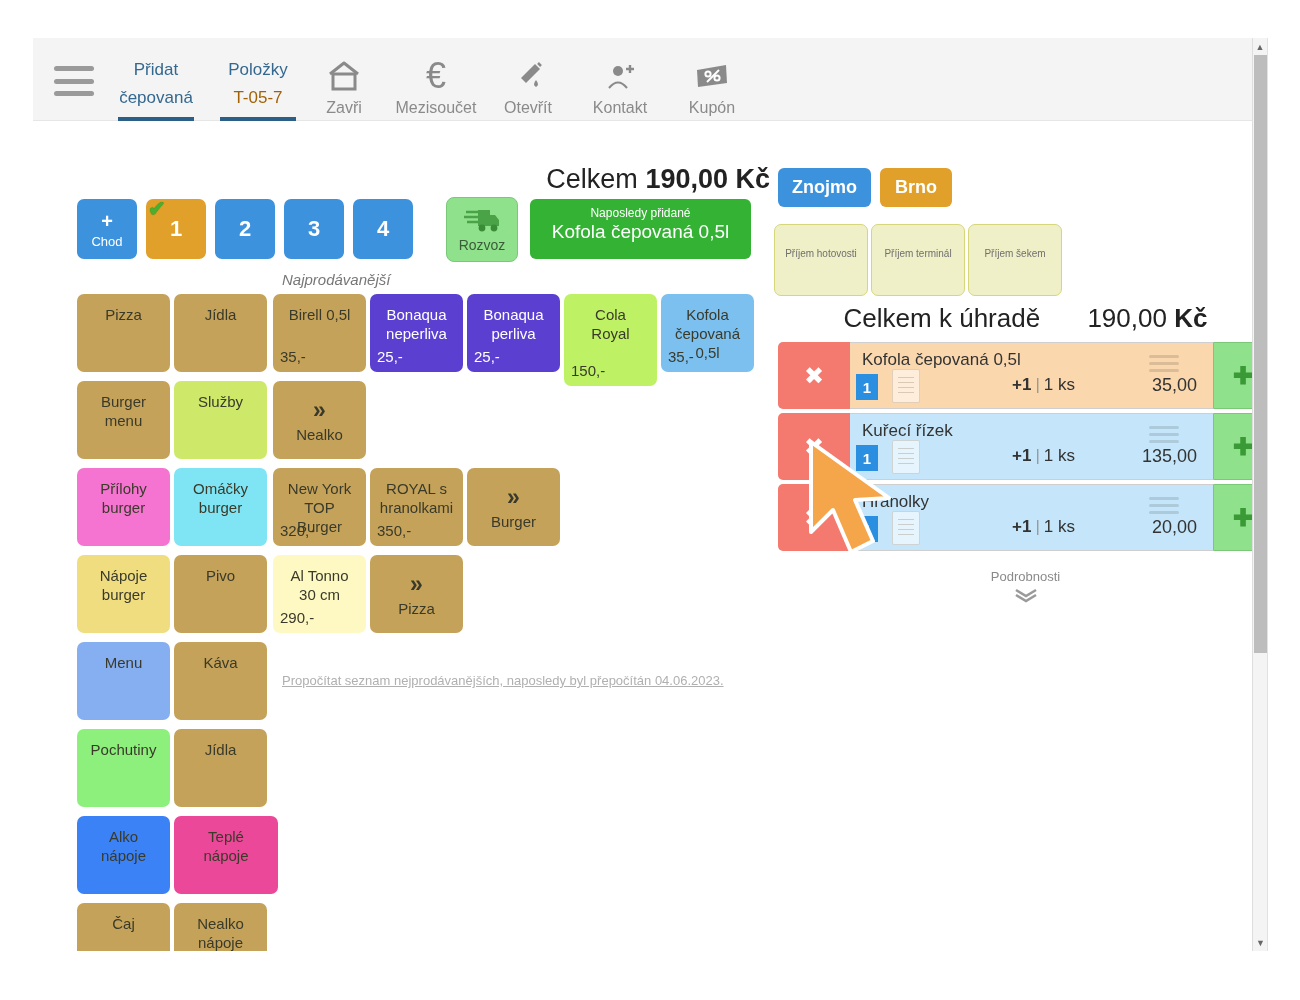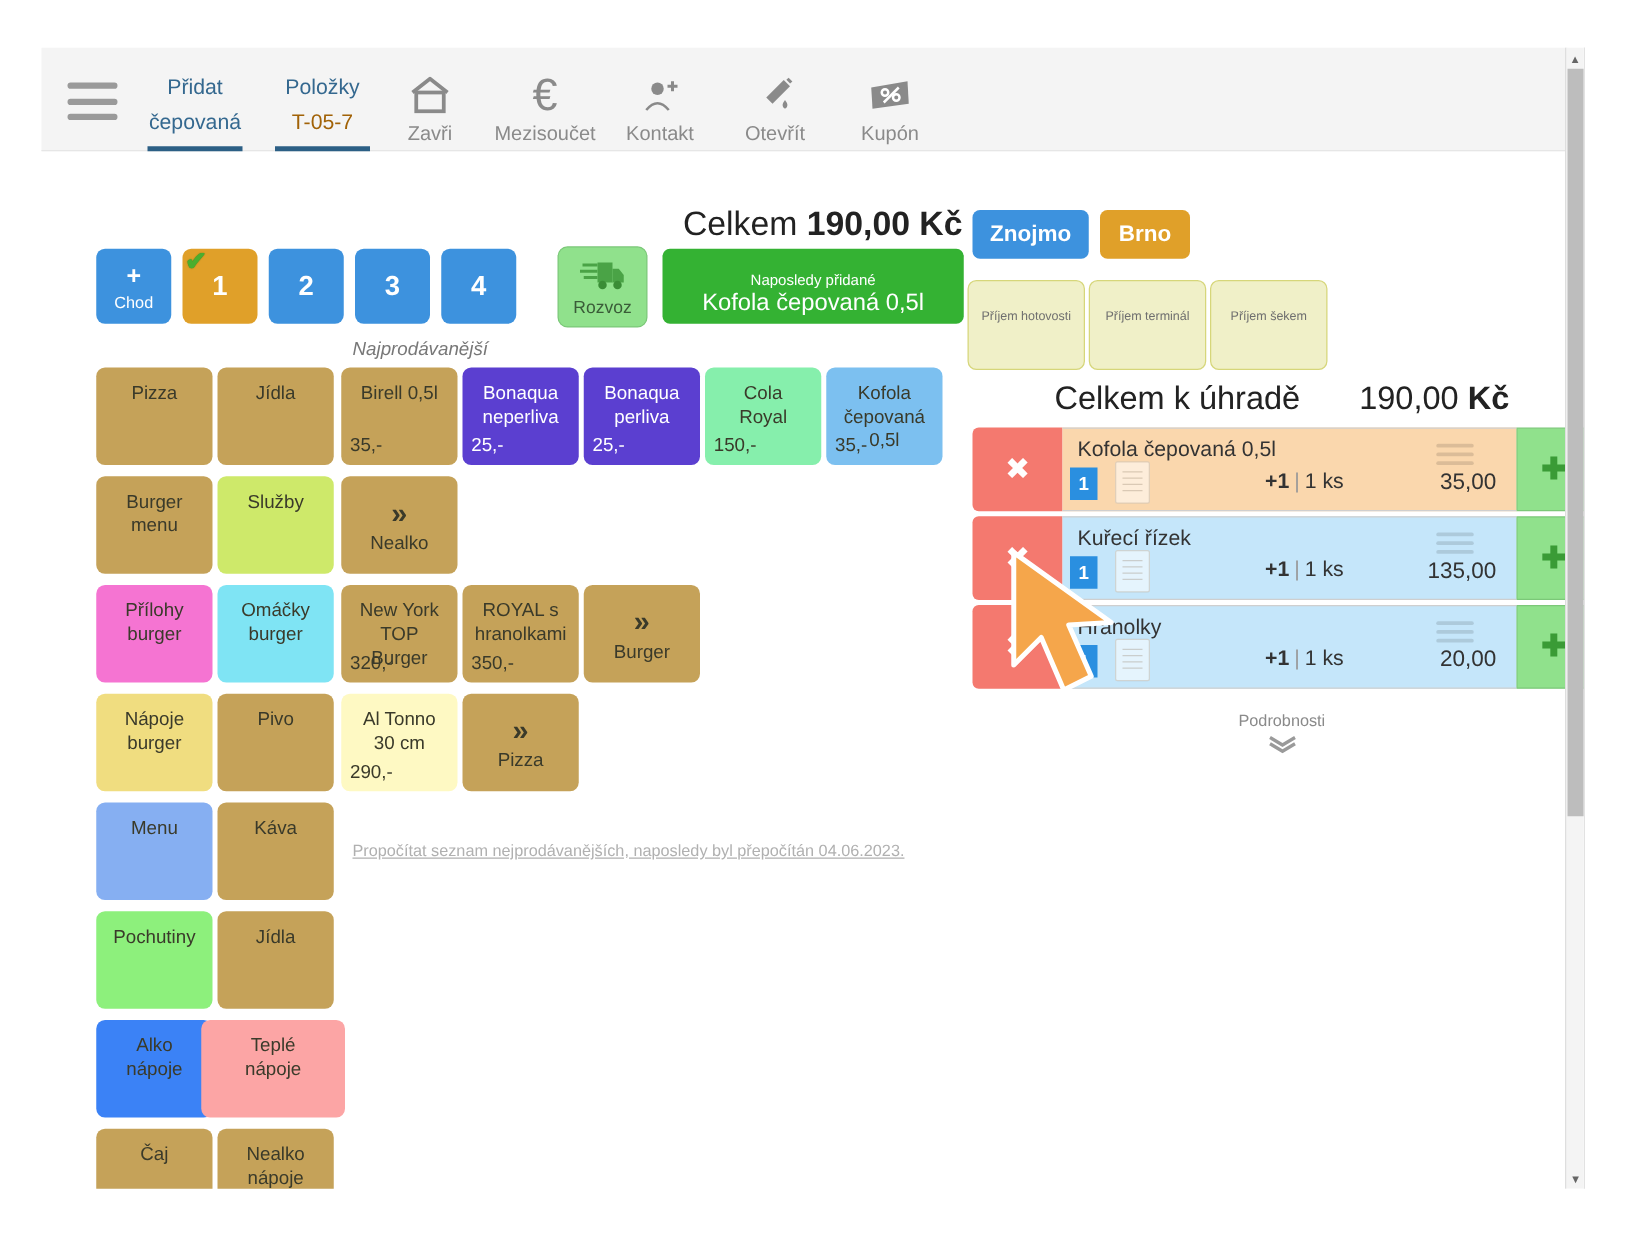--- a/index.html
+++ b/index.html
@@ -76,23 +76,23 @@
 
   .rozvoz {
     position: absolute; left: 413px; top: 159px;
     width: 72px; height: 65px; border-radius: 8px;
     background: #90e18c; border: 1px solid #7bc878;
     display: flex; flex-direction: column; align-items: center; justify-content: center;
     color: #3a5c38; font-size: 14px; cursor: pointer;
   }
   .lastadd {
     position: absolute; left: 497px; top: 161px;
-    width: 241px; height: 60px; border-radius: 6px;
+    width: 221px; height: 60px; border-radius: 6px;
     background: #34b233; color: #fff; text-align: center; cursor: pointer;
-    padding-top: 18px;
+    padding-top: 7px;
   }
   .lastadd .s { font-size: 12px; display: block; }
   .lastadd .b { font-size: 19px; display: block; margin-top: 1px; }
 
   .najprod {
     position: absolute; left: 249px; top: 233px;
     font-size: 15px; color: #777; font-style: italic;
   }
 
   
@@ -227,37 +227,37 @@
     </div>
 
     <div class="ticon">
       <span class="gbox" style="font-size:36px;color:#8a8a8a;">€</span>
       <span class="lbl">Mezisoučet</span>
     </div>
 
     <div class="ticon">
       <span class="gbox">
         <svg width="32" height="32" viewBox="0 0 32 32">
+            <path d="M23 4 l5 5 -14 14 -5 -5 z" fill="#8a8a8a"></path>
+            <path d="M26 3 l3 3" stroke="#8a8a8a" stroke-width="2.5"></path>
+            <path d="M24 20 q4 5 0 7 q-4 -2 0 -7" fill="#8a8a8a"></path>
+          </svg>
+      </span>
+      <span class="lbl">Otevřít</span>
+    </div>
+
+    <div class="ticon">
+      <span class="gbox">
+        <svg width="32" height="32" viewBox="0 0 32 32">
             <circle cx="14" cy="11" r="5" fill="#8a8a8a"></circle>
             <path d="M5 28 q9 -11 18 0" fill="none" stroke="#8a8a8a" stroke-width="2"></path>
             <path d="M26 5 v8 M22 9 h8" stroke="#8a8a8a" stroke-width="2.4"></path>
           </svg>
       </span>
       <span class="lbl">Kontakt</span>
-    </div>
-
-    <div class="ticon">
-      <span class="gbox">
-        <svg width="32" height="32" viewBox="0 0 32 32">
-            <path d="M23 4 l5 5 -14 14 -5 -5 z" fill="#8a8a8a"></path>
-            <path d="M26 3 l3 3" stroke="#8a8a8a" stroke-width="2.5"></path>
-            <path d="M24 20 q4 5 0 7 q-4 -2 0 -7" fill="#8a8a8a"></path>
-          </svg>
-      </span>
-      <span class="lbl">Otevřít</span>
     </div>
 
     <div class="ticon">
       <span class="gbox">
         <svg width="36" height="30" viewBox="0 0 36 30">
             <path d="M3 9 L32 4 L33 22 L4 26 Z" fill="#8a8a8a"></path>
             <circle cx="14" cy="13" r="2.6" fill="none" stroke="#fff" stroke-width="2"></circle>
             <circle cx="23" cy="17" r="2.6" fill="none" stroke="#fff" stroke-width="2"></circle>
             <path d="M25 9 L13 21" stroke="#fff" stroke-width="2"></path>
           </svg>
@@ -319,29 +319,29 @@
       <div class="tile" style="left: 141px; top: 343px; width: 93px; height: 78px; background: rgb(206, 233, 106); color: rgb(58, 58, 42);"><span>Služby</span></div>
       <div class="tile" style="left: 44px; top: 430px; width: 93px; height: 78px; background: rgb(245, 116, 210); color: rgb(58, 58, 42);"><span>Přílohy<br>burger</span></div>
       <div class="tile" style="left: 141px; top: 430px; width: 93px; height: 78px; background: rgb(127, 228, 244); color: rgb(58, 58, 42);"><span>Omáčky<br>burger</span></div>
       <div class="tile" style="left: 44px; top: 517px; width: 93px; height: 78px; background: rgb(240, 221, 128); color: rgb(58, 58, 42);"><span>Nápoje<br>burger</span></div>
       <div class="tile" style="left: 141px; top: 517px; width: 93px; height: 78px; background: rgb(197, 162, 89); color: rgb(58, 58, 42);"><span>Pivo</span></div>
       <div class="tile" style="left: 44px; top: 604px; width: 93px; height: 78px; background: rgb(134, 175, 242); color: rgb(58, 58, 42);"><span>Menu</span></div>
       <div class="tile" style="left: 141px; top: 604px; width: 93px; height: 78px; background: rgb(197, 162, 89); color: rgb(58, 58, 42);"><span>Káva</span></div>
       <div class="tile" style="left: 44px; top: 691px; width: 93px; height: 78px; background: rgb(141, 240, 124); color: rgb(58, 58, 42);"><span>Pochutiny</span></div>
       <div class="tile" style="left: 141px; top: 691px; width: 93px; height: 78px; background: rgb(197, 162, 89); color: rgb(58, 58, 42);"><span>Jídla</span></div>
       <div class="tile" style="left: 44px; top: 778px; width: 93px; height: 78px; background: #3b82f6; color: rgb(58, 58, 42);"><span>Alko<br>nápoje</span></div>
-      <div class="tile" style="left: 128px; top: 778px; width: 115px; height: 78px; background: #fca5a5; color: rgb(58, 58, 42);"><span>Teplé<br>nápoje</span></div>
+      <div class="tile" style="left: 141px; top: 778px; width: 104px; height: 78px; background: #ec4899; color: rgb(58, 58, 42);"><span>Teplé<br>nápoje</span></div>
       <div class="tile" style="left: 44px; top: 865px; width: 93px; height: 78px; background: rgb(197, 162, 89); color: rgb(58, 58, 42);"><span>Čaj</span></div>
       <div class="tile" style="left: 141px; top: 865px; width: 93px; height: 78px; background: rgb(197, 162, 89); color: rgb(58, 58, 42);"><span>Nealko<br>nápoje</span></div>
     </div>
   <div id="best-grid">
       <div class="tile" style="left: 240px; top: 256px; width: 93px; height: 78px; background: rgb(197, 162, 89); color: rgb(58, 58, 42);"><span>Birell 0,5l</span><span class="price">35,-</span></div>
       <div class="tile" style="left: 337px; top: 256px; width: 93px; height: 78px; background: rgb(91, 63, 208); color: rgb(255, 255, 255);"><span>Bonaqua<br>neperliva</span><span class="price">25,-</span></div>
       <div class="tile" style="left: 434px; top: 256px; width: 93px; height: 78px; background: rgb(91, 63, 208); color: rgb(255, 255, 255);"><span>Bonaqua<br>perliva</span><span class="price">25,-</span></div>
-      <div class="tile" style="left: 531px; top: 256px; width: 93px; height: 78px; background: #86efac; color: rgb(58, 58, 42);"><span>Cola<br>Royal</span><span class="price">150,-</span></div>
+      <div class="tile" style="left: 531px; top: 256px; width: 93px; height: 92px; background: #bef264; color: rgb(58, 58, 42);"><span>Cola<br>Royal</span><span class="price">150,-</span></div>
       <div class="tile" style="left: 628px; top: 256px; width: 93px; height: 78px; background: rgb(124, 192, 240); color: rgb(58, 58, 42);"><span>Kofola<br>čepovaná<br>0,5l</span><span class="price">35,-</span></div>
       <div class="tile" style="left: 240px; top: 343px; width: 93px; height: 78px; background: rgb(197, 162, 89); color: rgb(58, 58, 42); padding-top: 18px;">
         <span class="chev">»</span>
         <span class="chevlbl">Nealko</span>
       </div>
       <div class="tile" style="left: 240px; top: 430px; width: 93px; height: 78px; background: rgb(197, 162, 89); color: rgb(58, 58, 42);"><span>New York<br>TOP<br>Burger</span><span class="price">320,-</span></div>
       <div class="tile" style="left: 337px; top: 430px; width: 93px; height: 78px; background: rgb(197, 162, 89); color: rgb(58, 58, 42);"><span>ROYAL s<br>hranolkami</span><span class="price">350,-</span></div>
       <div class="tile" style="left: 434px; top: 430px; width: 93px; height: 78px; background: rgb(197, 162, 89); color: rgb(58, 58, 42); padding-top: 18px;">
         <span class="chev">»</span>
         <span class="chevlbl">Burger</span>

